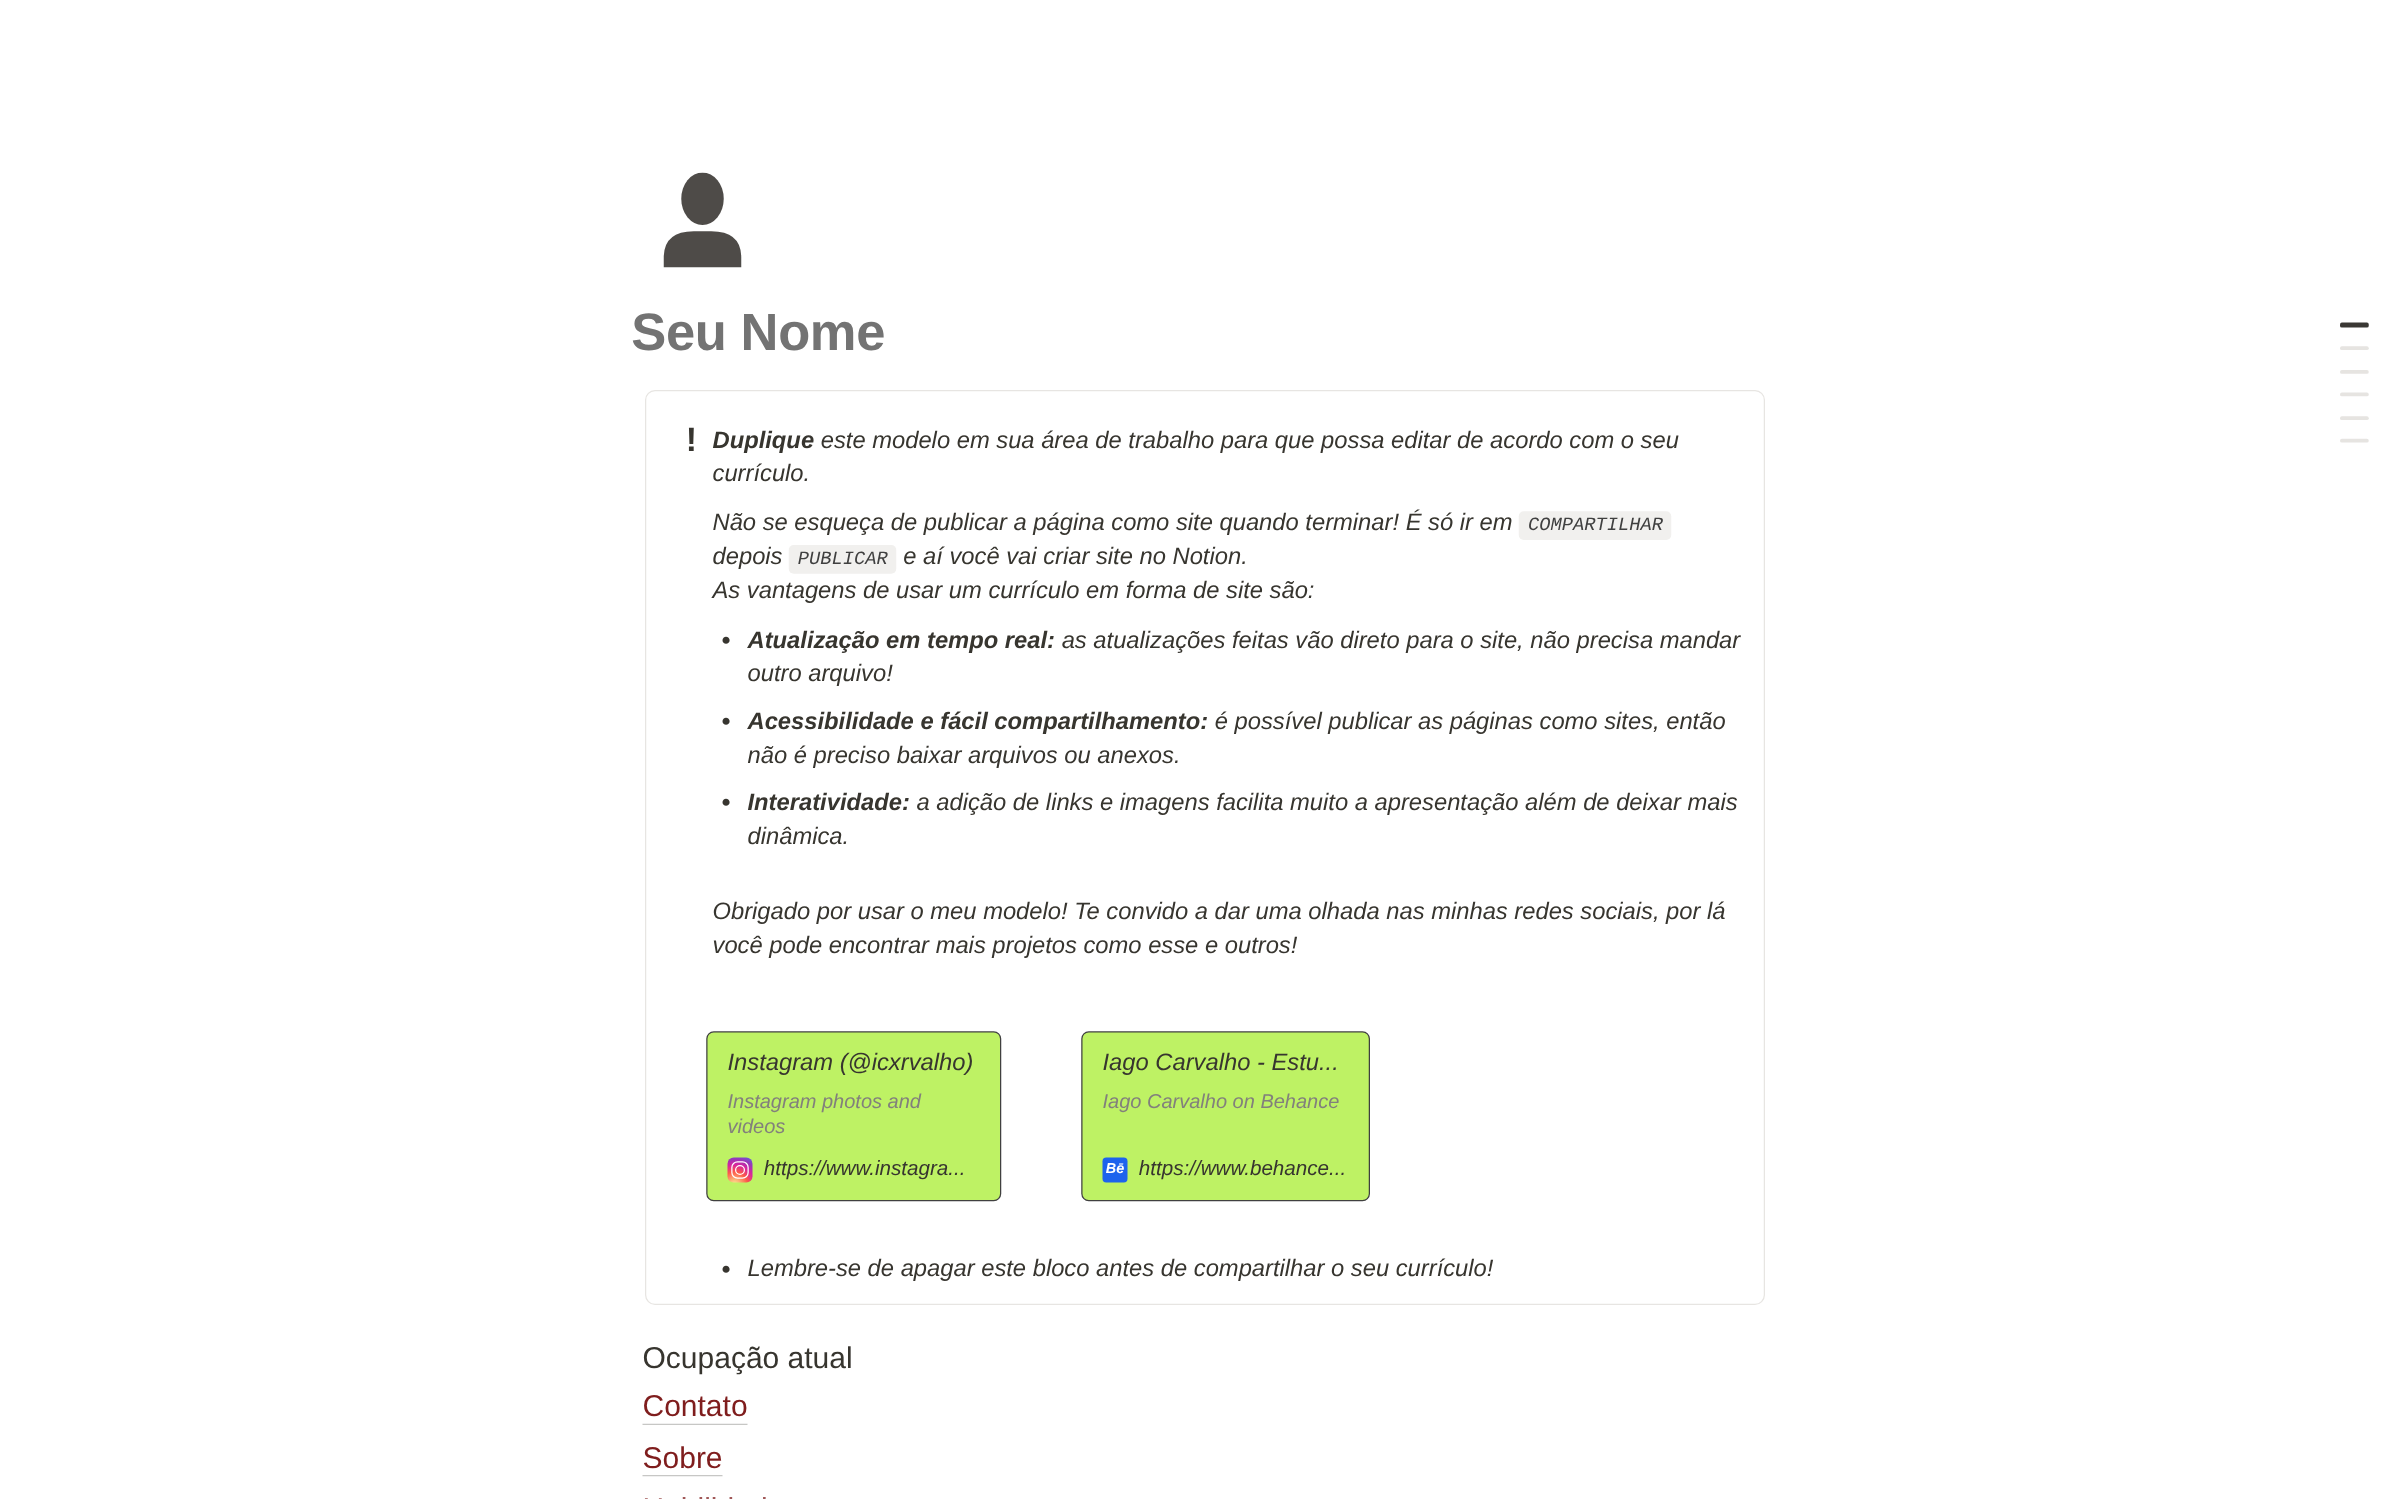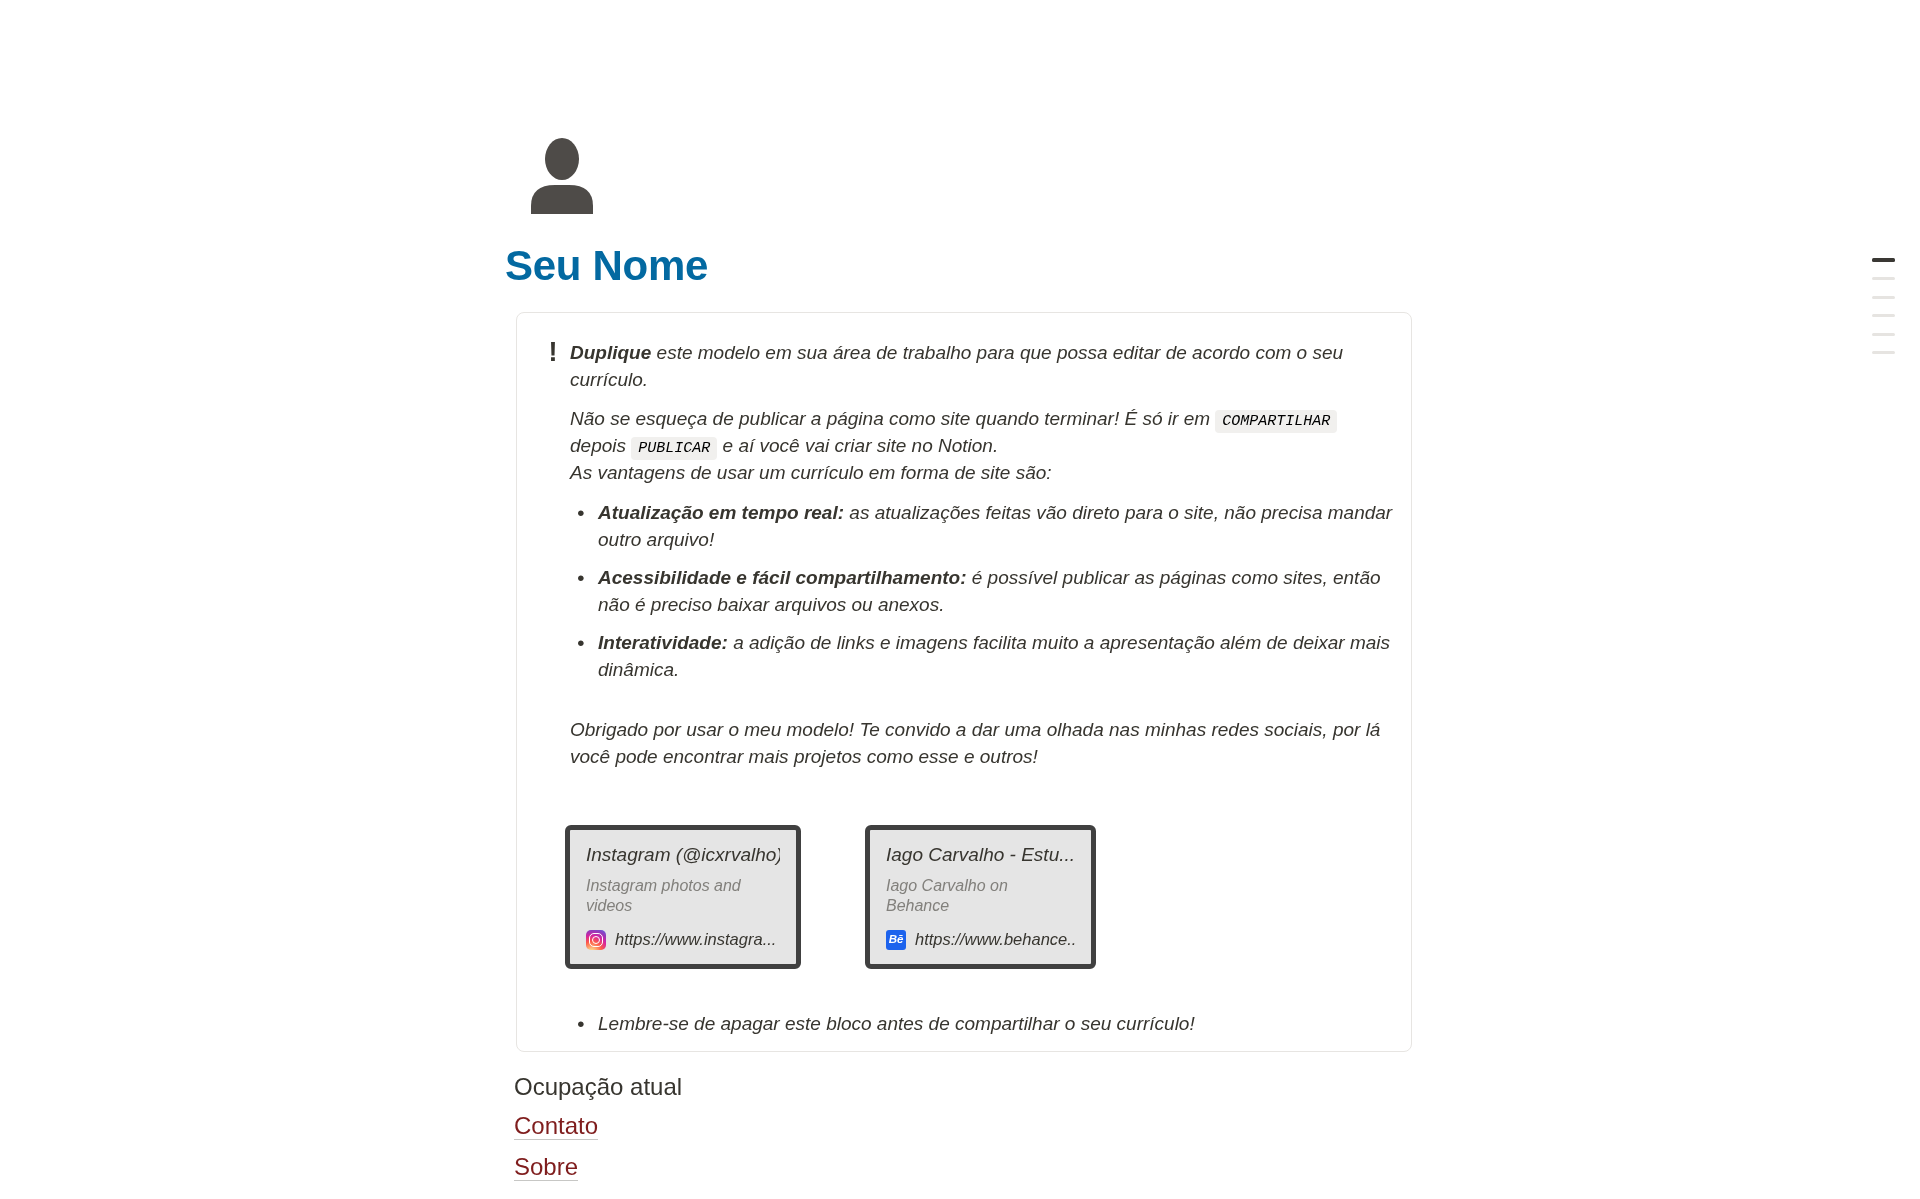--- a/index.html
+++ b/index.html
@@ -13,21 +13,21 @@
   }
   .page{position:absolute;inset:0;}
 
   
   .avatar{position:absolute;left:529px;top:138px;width:66px;height:76px;cursor:pointer;}
 
   
   .title{
     position:absolute;left:505px;top:243px;
     font-size:42px;font-weight:700;line-height:46px;
-    color:#0369a1;letter-spacing:-0.3px;margin:0;
+    color:#737373;letter-spacing:-0.3px;margin:0;
   }
 
   
   .callout{
     position:absolute;left:516px;top:312px;
     width:896px;box-sizing:border-box;
     border:1px solid #e7e5e2;border-radius:8px;
     background:#ffffff;
     padding:26px 13px 14px 25px;
     display:flex;align-items:flex-start;
@@ -38,42 +38,42 @@
     user-select:none;
   }
   .callout-body{flex:1;margin-left:6px;font-size:19px;line-height:27px;min-width:0;font-style:italic;}
   .blk{margin:0;}
   .blk + .blk{margin-top:12px;}
   .b{font-weight:700;}
 
   .code{
     font-family:"Liberation Mono","DejaVu Sans Mono",monospace;
     font-size:15px;line-height:15px;
-    color:#000000;background:#f1f0ee;
+    color:#404040;background:#f1f0ee;
     border-radius:4px;padding:3px 7px 3px;
     white-space:nowrap;
   }
 
   ul.blist{list-style:none;margin:13px 0 0 0;padding:0;}
   ul.blist li{position:relative;padding-left:28px;margin-top:11px;}
   ul.blist li:first-child{margin-top:0;}
   ul.blist li::before{
     content:"\2022";
     position:absolute;left:7px;top:0;
     font-size:21px;line-height:27px;color:#37352f;
   }
   .closing{margin-top:33px;}
 
   
   .cards{margin:55px 0 0 -5px;display:flex;gap:64px;align-items:flex-start;}
   .card{
     box-sizing:border-box;
-    border:5px solid #404040;border-radius:6px;
+    border:1px solid #404040;border-radius:6px;
     padding:13px 16px 14px;
-    background:#e5e5e5;cursor:pointer;
+    background:#bef264;cursor:pointer;
     overflow:hidden;
   }
   .card-1{width:236px;}
   .card-2{width:232px;}
   .card-3{width:231px;}
   .card-title{
     font-size:19px;line-height:24px;color:#37352f;
     white-space:nowrap;overflow:hidden;
     margin:0 0 9px 0;font-weight:400;
   }

